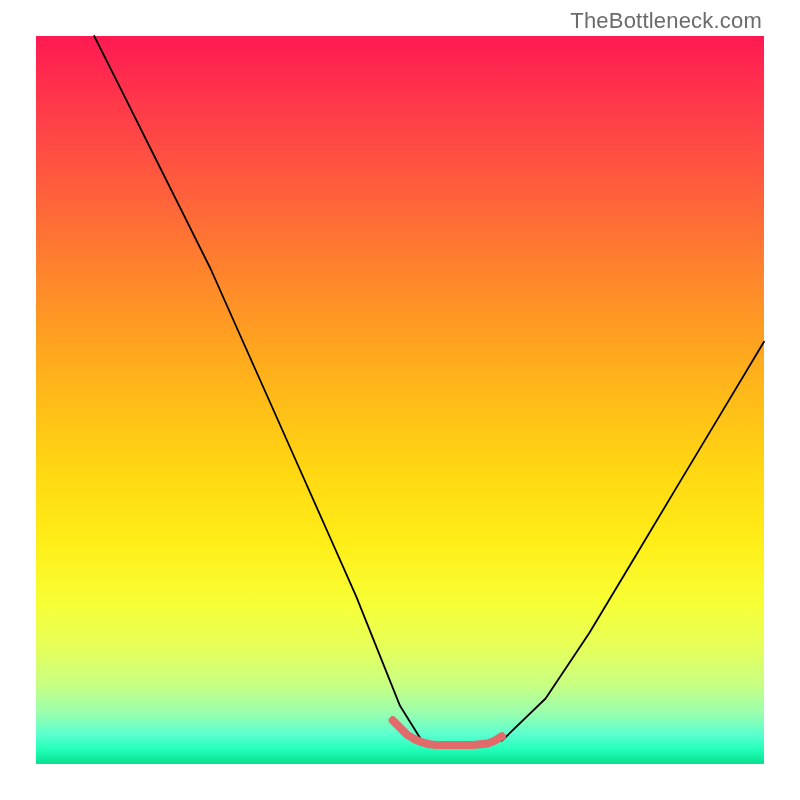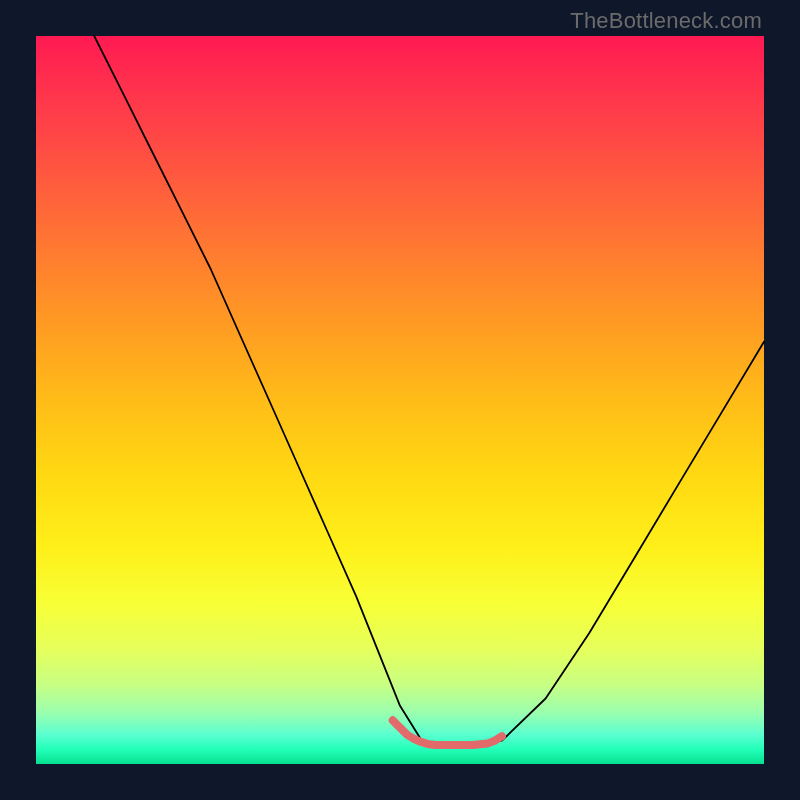--- a/index.html
+++ b/index.html
@@ -8,21 +8,21 @@
     width: 800px;
     height: 800px;
     background: #000;
     overflow: hidden;
     font-family: Arial, Helvetica, sans-serif;
   }
   .frame {
     position: relative;
     width: 800px;
     height: 800px;
-    background: #0f172a;
+    background: #ffffff;
   }
   .plot-area {
     position: absolute;
     left: 36px;
     top: 36px;
     width: 728px;
     height: 728px;
     background: linear-gradient(
       to bottom,
       #ff1a52 0%,

